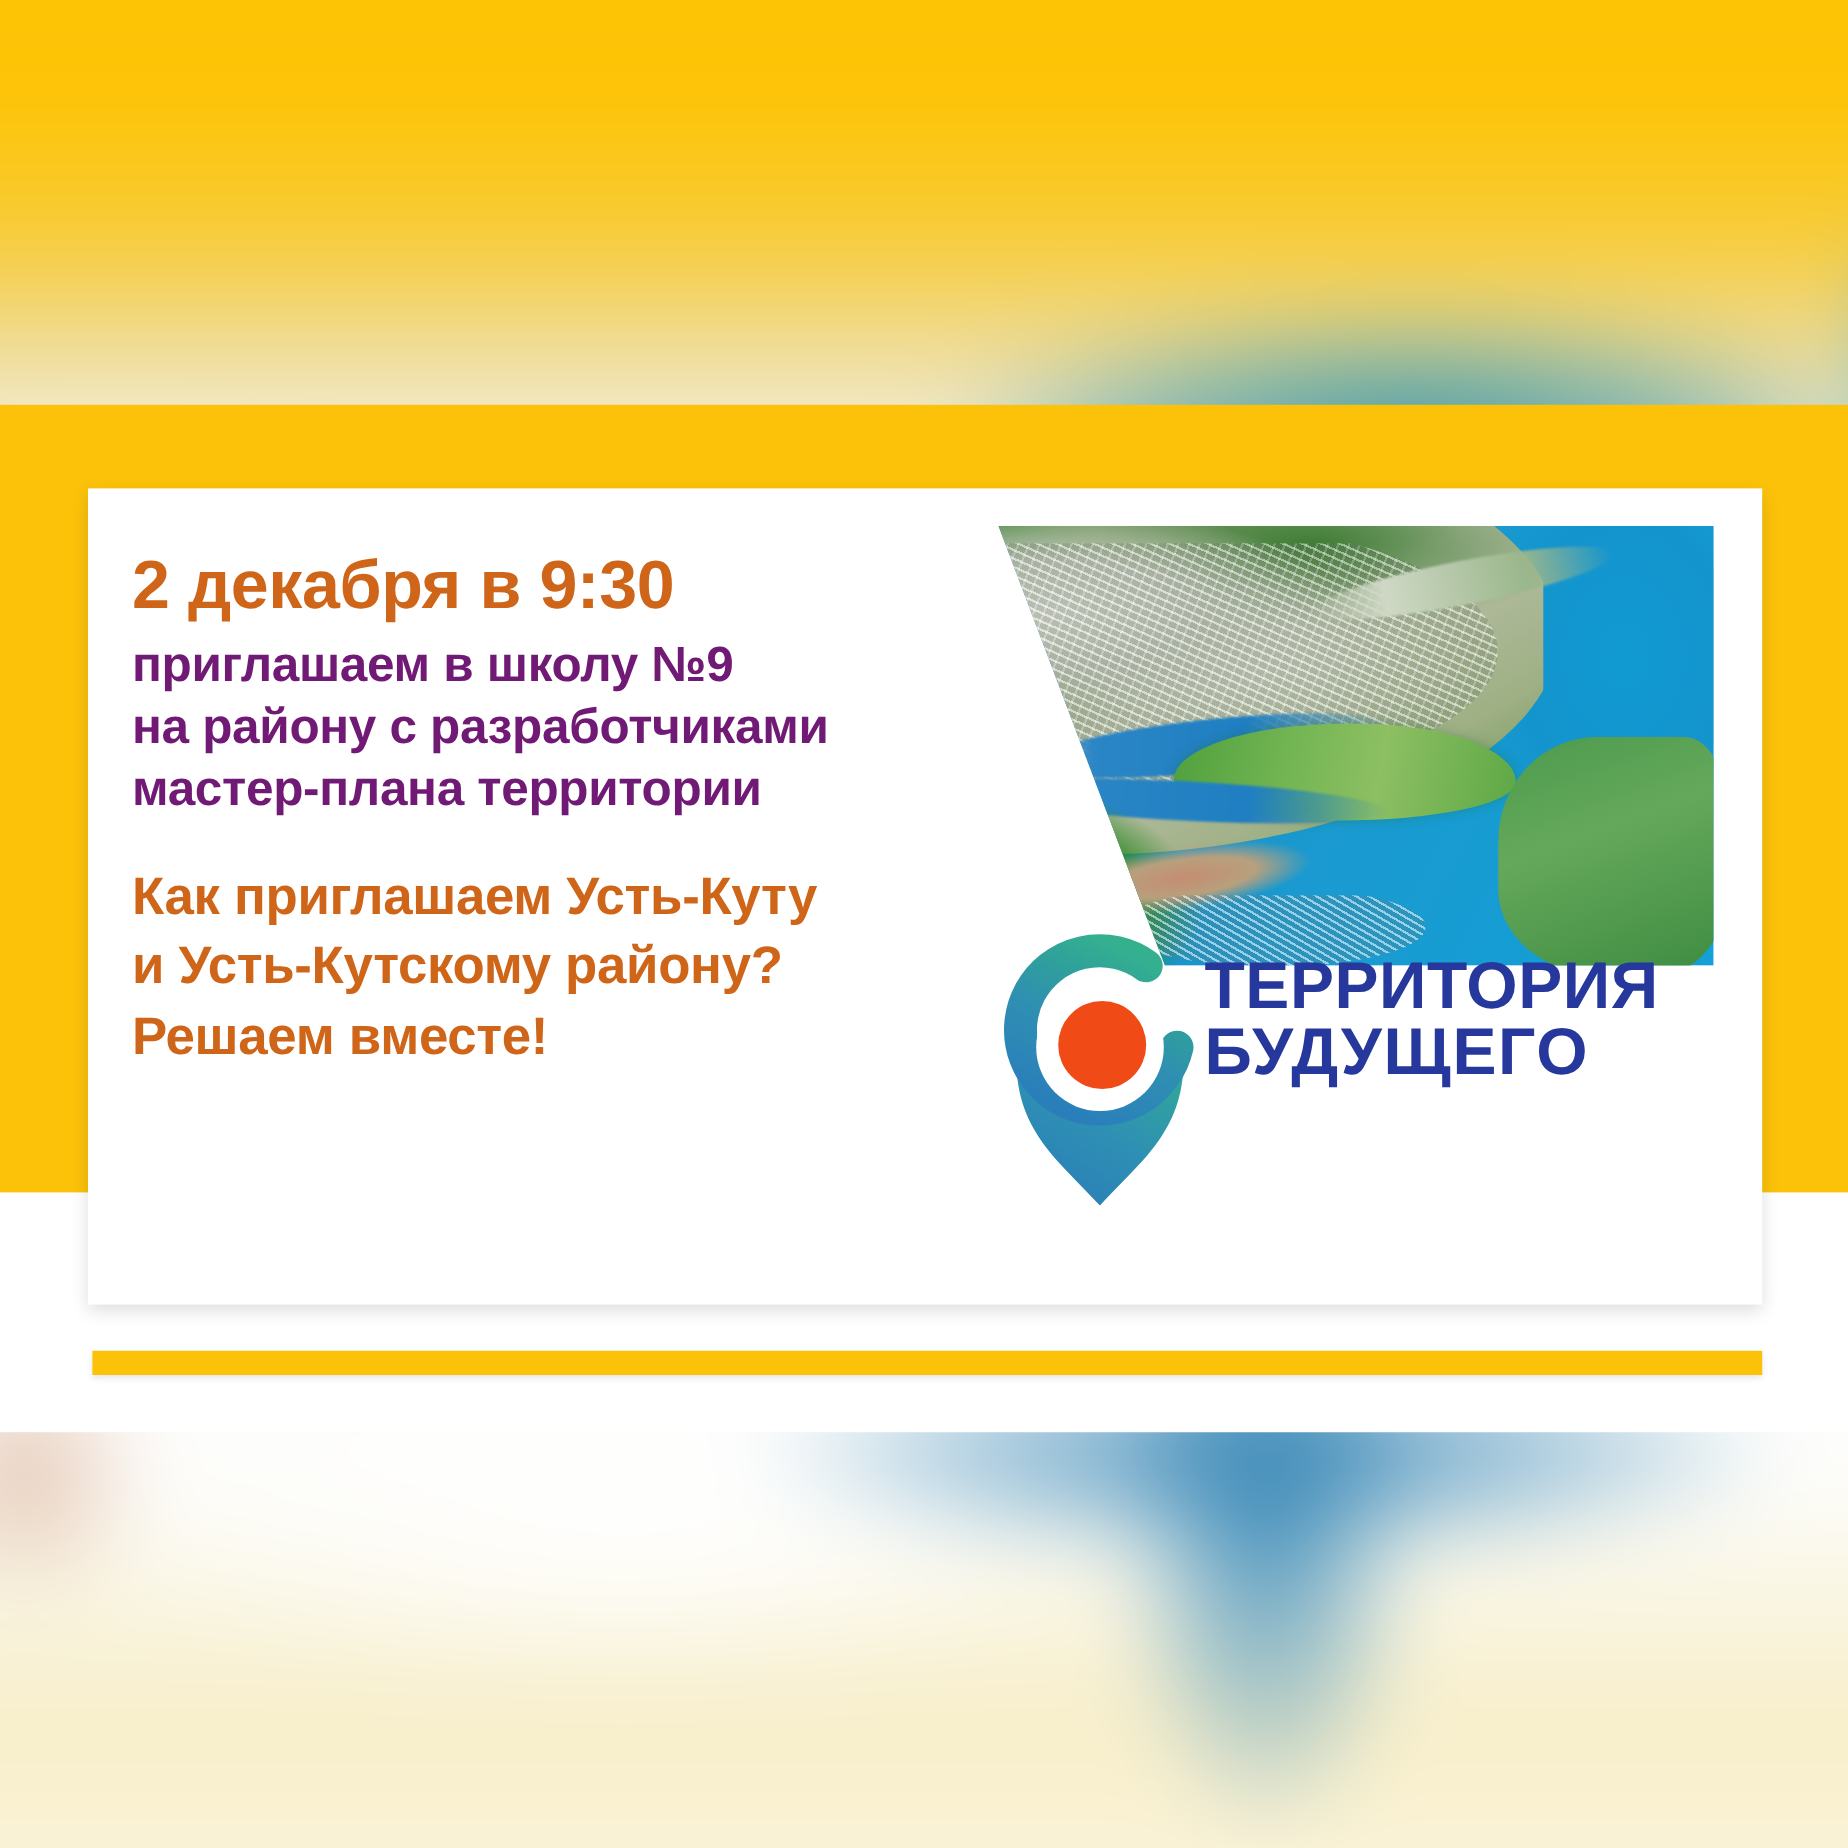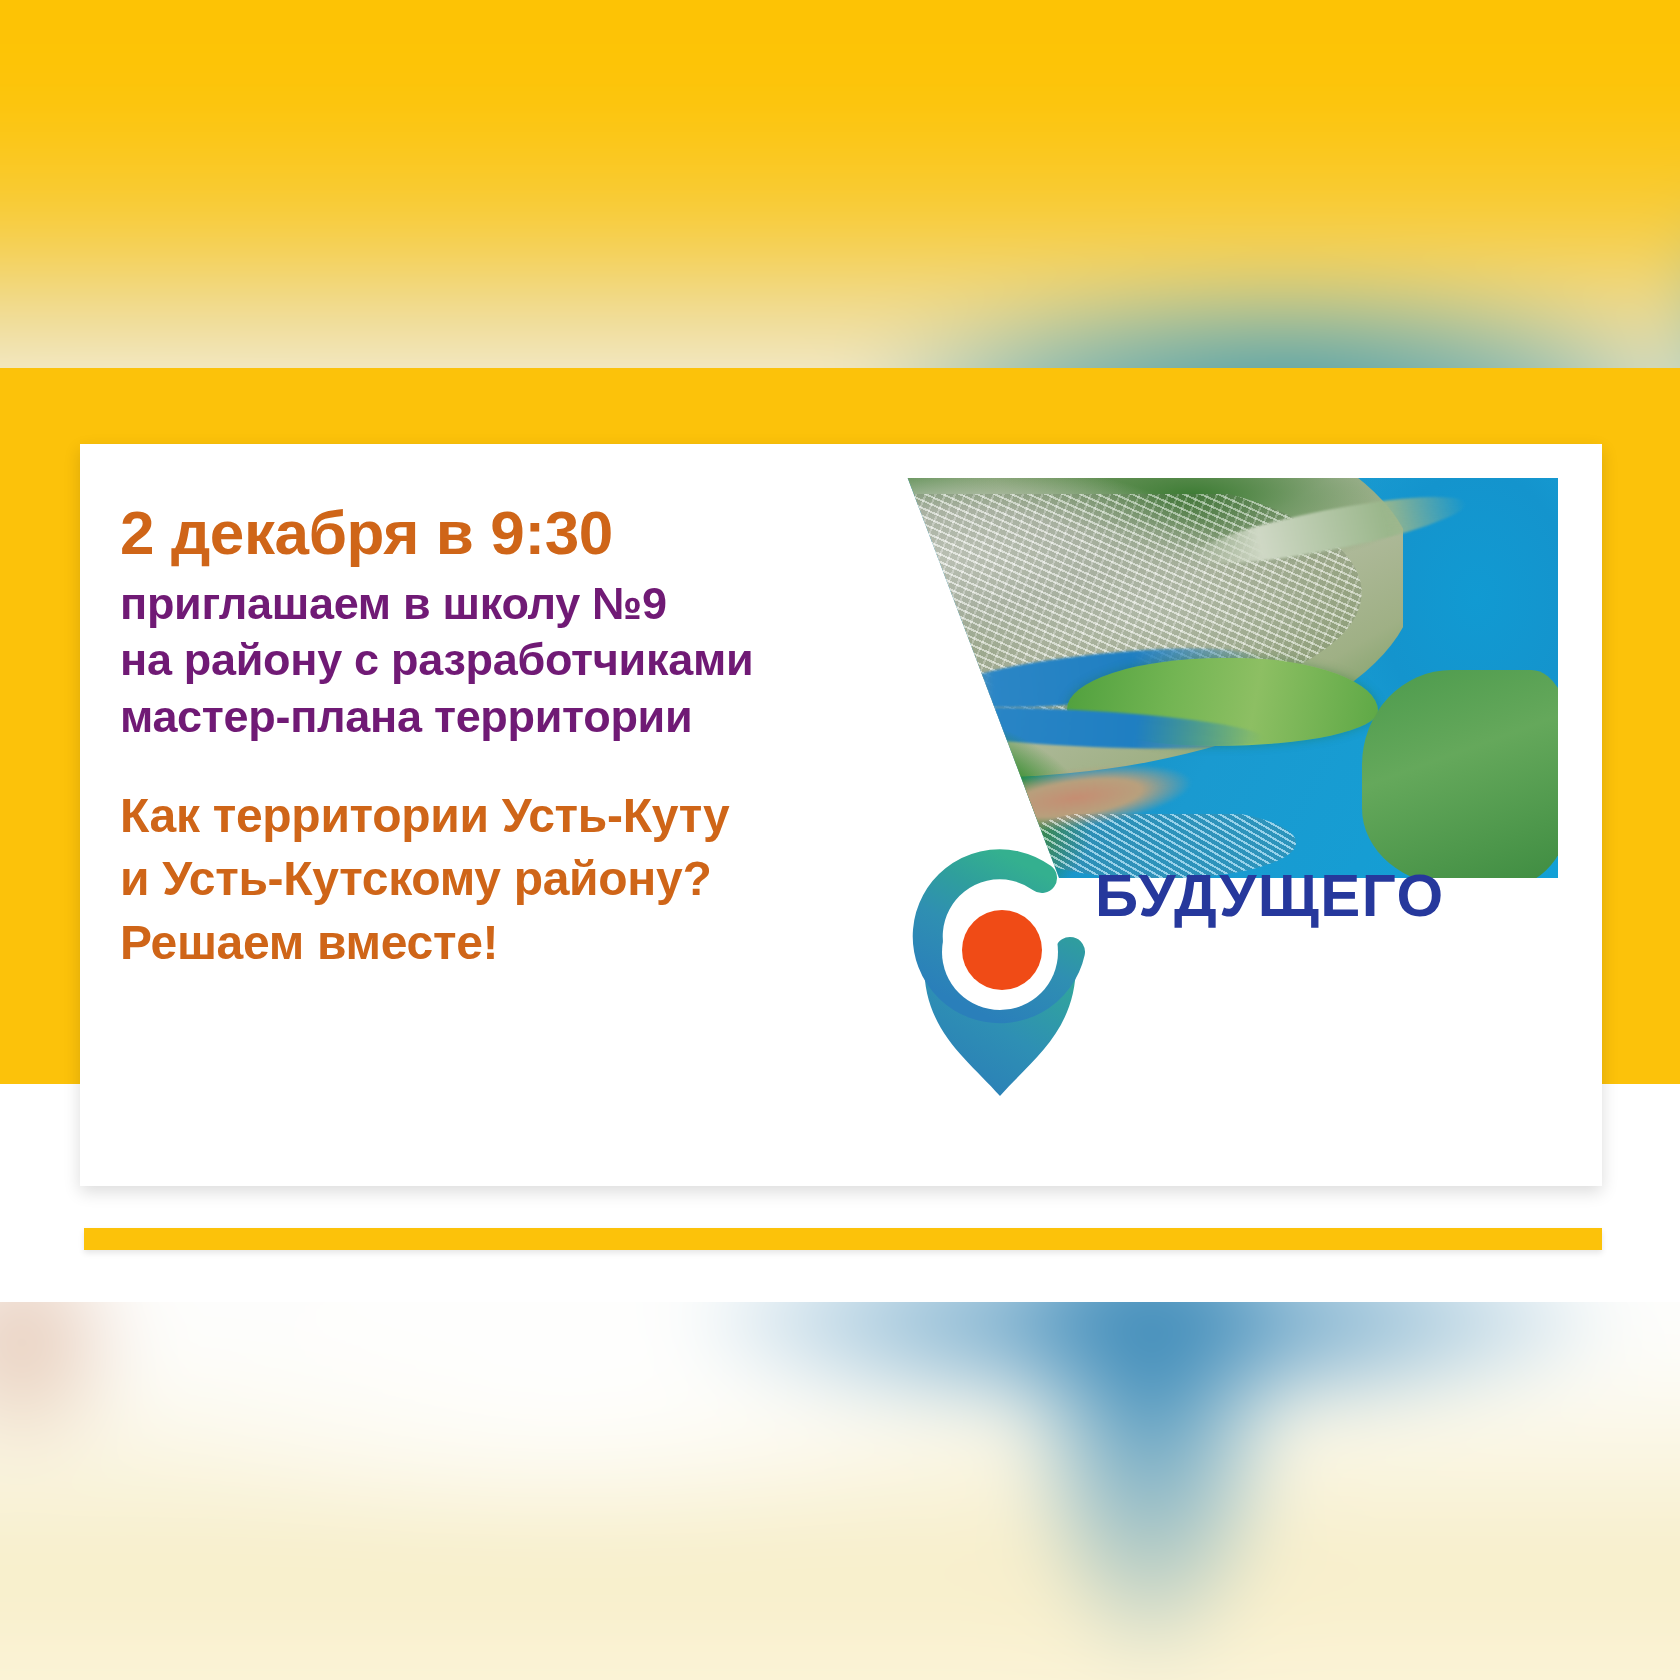--- a/index.html
+++ b/index.html
@@ -207,21 +207,21 @@
         <div class="clearing"></div>
         <div class="bottom-town"></div>
       </div>
 
       <div class="txt">
         <div class="date-line">2 декабря в 9:30</div>
         <div class="sub">приглашаем в школу №9</div>
         <div class="sub">на району с разработчиками</div>
         <div class="sub">мастер-плана территории</div>
         <div class="q">
-          <div class="qline">Как территории Усть-Куту</div>
+          <div class="qline">Как приглашаем Усть-Куту</div>
           <div class="qline">и Усть-Кутскому району?</div>
           <div class="qline">Решаем вместе!</div>
         </div>
       </div>
     </div>
 
     <div class="logo">
       <div class="logo-mark">
         <svg width="180" height="260" viewBox="0 0 180 260" aria-hidden="true">
           <defs>
@@ -241,20 +241,21 @@
           <path d="M14 120 C14 186, 56 214, 90 252 C124 214, 166 186, 166 120 Z" fill="url(#tailGrad)"></path>
 
           <path d="M132 34 A72 72 0 1 0 160 108" fill="none" stroke="url(#ringGrad)" stroke-width="30" stroke-linecap="round"></path>
 
           <circle cx="90" cy="108" r="58" fill="#ffffff"></circle>
 
           <circle cx="92" cy="106" r="40" fill="#f04b16"></circle>
         </svg>
       </div>
       <div class="logo-words">
+        <div class="l1">ТЕРРИТОРИЯ</div>
         <div class="l2">БУДУЩЕГО</div>
       </div>
     </div>
   </div>
 
   <div class="bottom-bar"></div>
 
 </div>
 
 </body></html>

